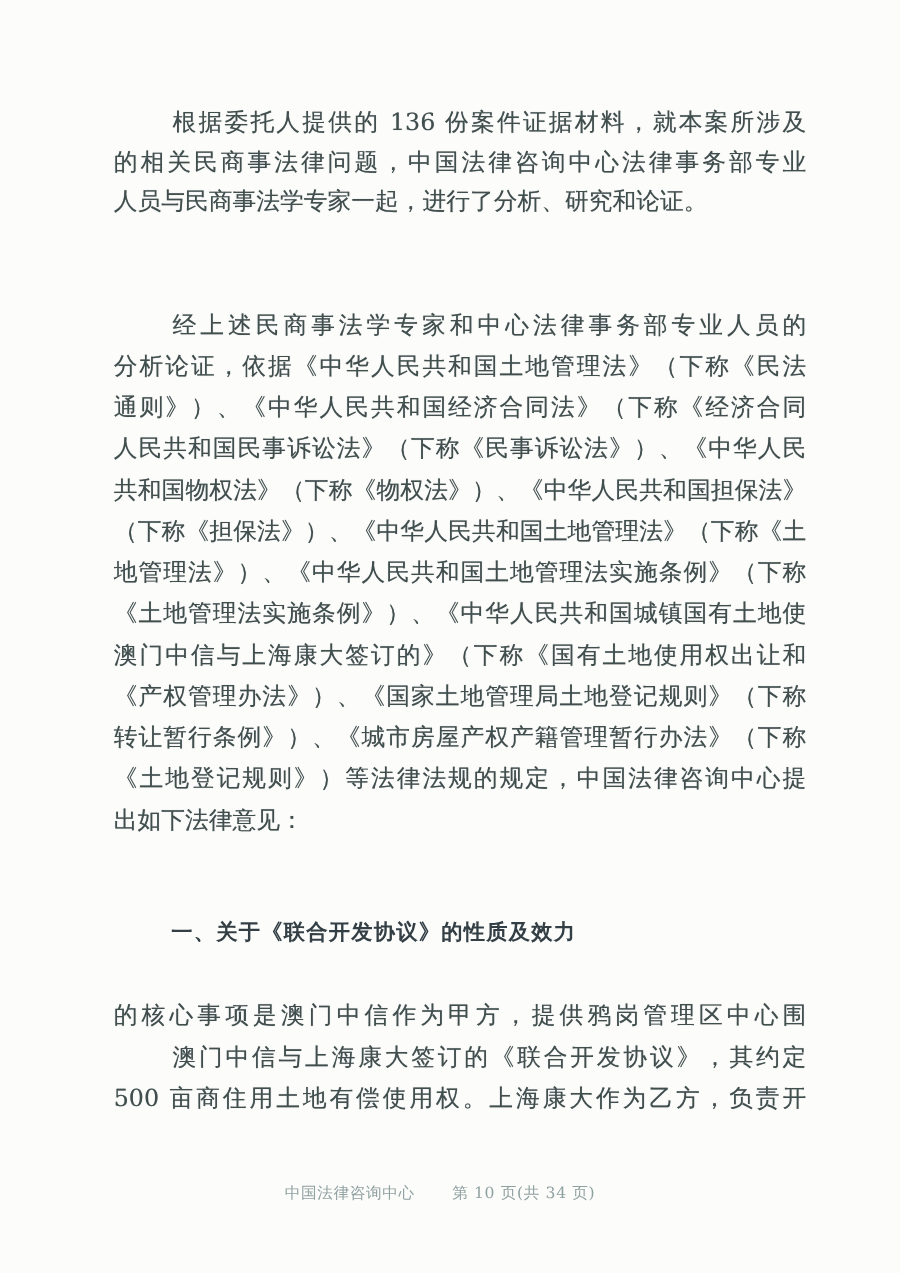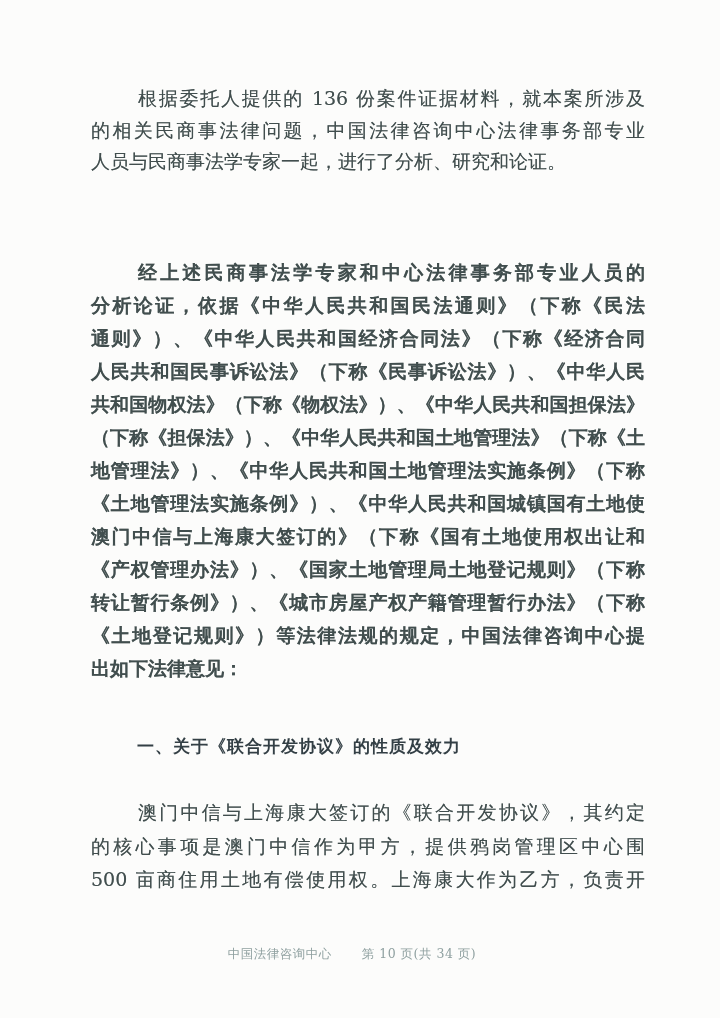--- a/index.html
+++ b/index.html
@@ -28,21 +28,21 @@
     text-shadow:0 0 0.6px rgba(65,78,78,.55);
   }
   .ln{
     text-align:justify;
     text-align-last:justify;
     white-space:normal;
   }
   .ln.ind{text-indent:47px;}
   .ln.end{text-align-last:left;}
   .p1{top:83px;line-height:31.5px;}
-  .p2{top:256px;line-height:33px;font-weight:bold;}
+  .p2{top:244px;line-height:33px;}
   .p3{top:796px;line-height:33.5px;}
   .heading{
     position:absolute;
     left:91px;width:554px;
     top:732px;
     font-family:"DejaVu Sans","Liberation Sans",sans-serif;
     font-weight:bold;
     font-size:17px;
     line-height:28px;
     color:var(--heading-color);
@@ -69,39 +69,39 @@
 <div class="page">
 
   <div class="para p1">
     <div class="ln ind">根据委托人提供的 136 份案件证据材料，就本案所涉及</div>
     <div class="ln">的相关民商事法律问题，中国法律咨询中心法律事务部专业</div>
     <div class="ln end">人员与民商事法学专家一起，进行了分析、研究和论证。</div>
   </div>
 
   <div class="para p2">
     <div class="ln ind">经上述民商事法学专家和中心法律事务部专业人员的</div>
-    <div class="ln">分析论证，依据《中华人民共和国民法通则》（下称《民法</div>
+    <div class="ln">分析论证，依据《中华人民共和国土地管理法》（下称《民法</div>
     <div class="ln">通则》）、《中华人民共和国经济合同法》（下称《经济合同</div>
     <div class="ln">人民共和国民事诉讼法》（下称《民事诉讼法》）、《中华人民</div>
     <div class="ln">共和国物权法》（下称《物权法》）、《中华人民共和国担保法》</div>
     <div class="ln">（下称《担保法》）、《中华人民共和国土地管理法》（下称《土</div>
     <div class="ln">地管理法》）、《中华人民共和国土地管理法实施条例》（下称</div>
     <div class="ln">《土地管理法实施条例》）、《中华人民共和国城镇国有土地使</div>
     <div class="ln">澳门中信与上海康大签订的》（下称《国有土地使用权出让和</div>
     <div class="ln">《产权管理办法》）、《国家土地管理局土地登记规则》（下称</div>
     <div class="ln">转让暂行条例》）、《城市房屋产权产籍管理暂行办法》（下称</div>
     <div class="ln">《土地登记规则》）等法律法规的规定，中国法律咨询中心提</div>
     <div class="ln end">出如下法律意见：</div>
   </div>
 
   <div class="heading">一、关于《联合开发协议》的性质及效力</div>
 
   <div class="para p3">
+    <div class="ln">的核心事项是澳门中信作为甲方，提供鸦岗管理区中心围</div>
     <div class="ln ind">澳门中信与上海康大签订的《联合开发协议》，其约定</div>
-    <div class="ln">的核心事项是澳门中信作为甲方，提供鸦岗管理区中心围</div>
     <div class="ln">500 亩商住用土地有偿使用权。上海康大作为乙方，负责开</div>
   </div>
 
   <div class="footer">
     <span>中国法律咨询中心</span>
     <span>第 10 页(共 34 页)</span>
   </div>
 
 </div>
 

